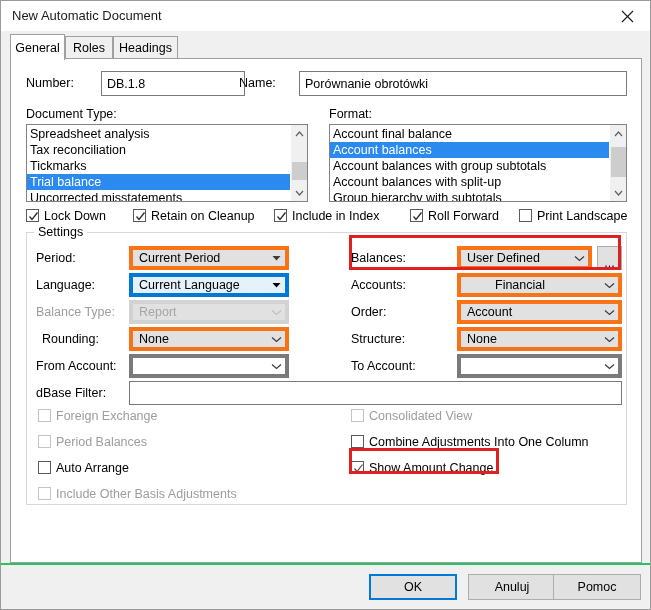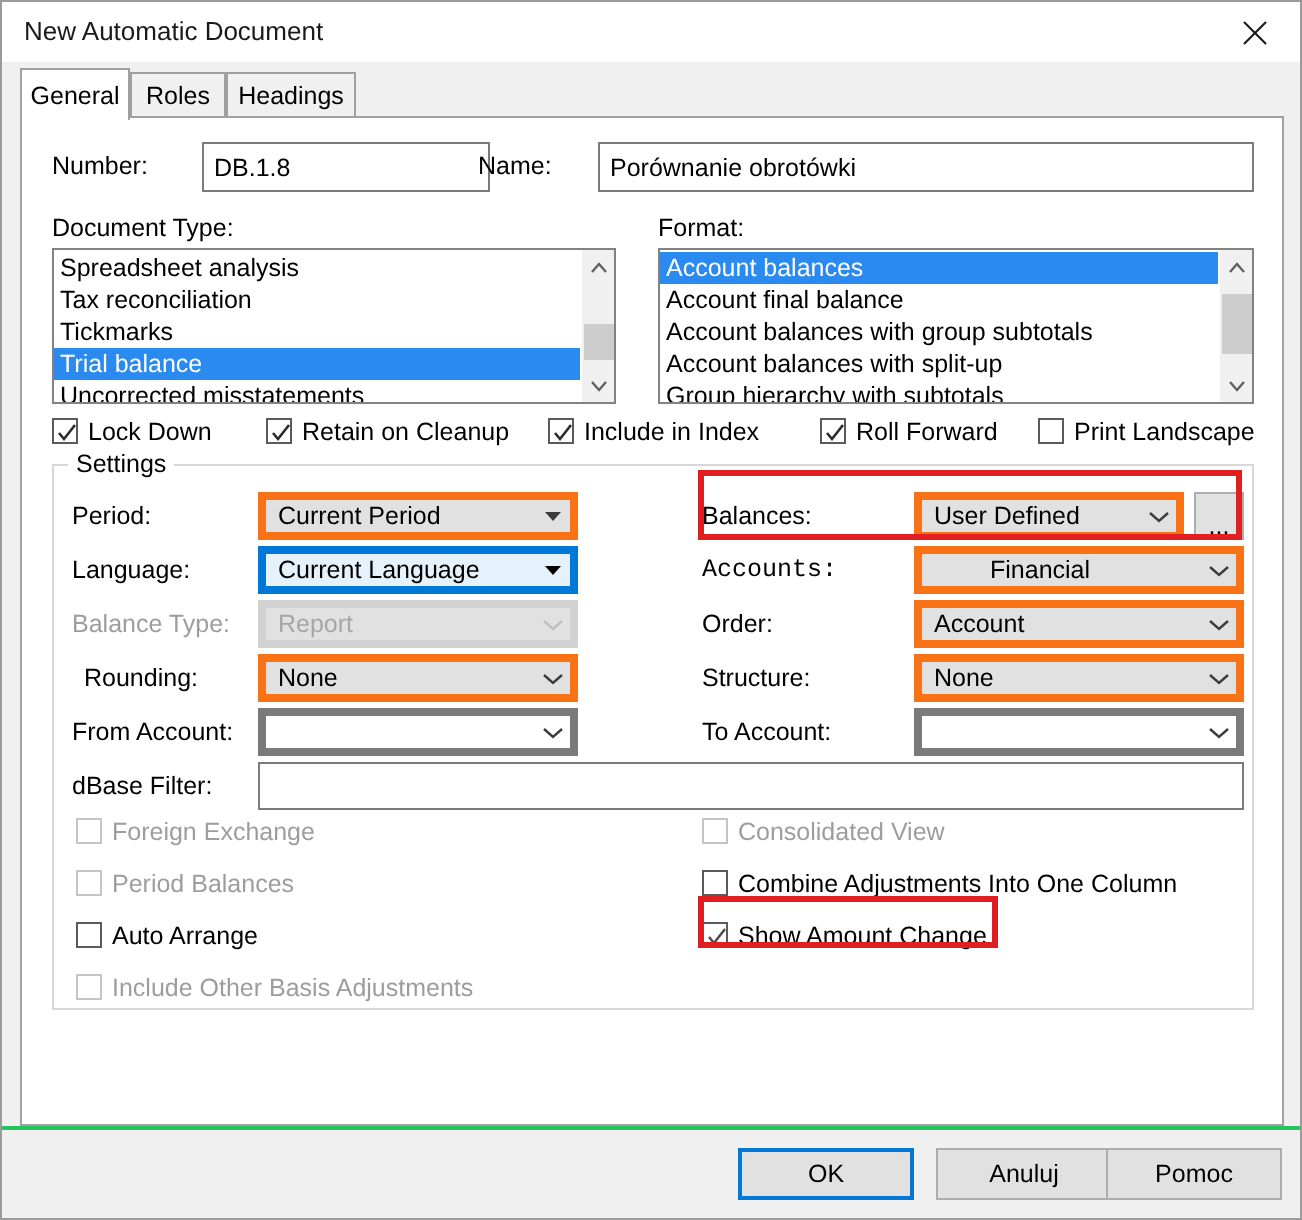--- a/index.html
+++ b/index.html
@@ -344,22 +344,22 @@
           <svg width="9" height="6" viewBox="0 0 9 6">
               <polyline points="1,1 4.5,5 8,1" fill="none" stroke="#606060" stroke-width="1.2"></polyline>
             </svg>
         </div>
       </div>
     </div>
 
     <div class="lbl" style="left:318px;top:48px;">Format:</div>
     <div class="listbox" style="left:318px;top:65px;width:298px;height:78px;">
       <div class="inner">
+        <div class="li">Account final balance</div>
         <div class="li sel">Account balances</div>
-        <div class="li">Account final balance</div>
         <div class="li">Account balances with group subtotals</div>
         <div class="li">Account balances with split-up</div>
         <div class="li">Group hierarchy with subtotals</div>
       </div>
       <div class="vscroll">
         <div class="sb-arrow up">
           <svg width="9" height="6" viewBox="0 0 9 6">
               <polyline points="1,5 4.5,1 8,5" fill="none" stroke="#606060" stroke-width="1.2"></polyline>
             </svg>
         </div>
@@ -466,21 +466,21 @@
     <div class="combo" style="left:446px;top:187px;width:135px;height:24px;">
       <span class="ctext">User Defined</span>
       <span class="arrow">
           <svg width="11" height="7" viewBox="0 0 11 7">
             <polyline points="1,1.5 5.5,5.5 10,1.5" fill="none" stroke="#3c3c3c" stroke-width="1.2"></polyline>
           </svg>
         </span>
     </div>
     <div class="ellipsis-btn" style="left:586px;top:187px;width:25px;height:24px;">...</div>
 
-    <div class="lbl" style="left:340px;top:219px;font-family:Liberation Mono, monospace;">Accounts:</div>
+    <div class="lbl" style="left:340px;top:219px;">Accounts:</div>
     <div class="combo" style="left:446px;top:214px;width:165px;height:24px;padding-left:28px;">
       <span class="ctext">Financial</span>
       <span class="arrow">
           <svg width="11" height="7" viewBox="0 0 11 7">
             <polyline points="1,1.5 5.5,5.5 10,1.5" fill="none" stroke="#3c3c3c" stroke-width="1.2"></polyline>
           </svg>
         </span>
     </div>
 
     <div class="lbl" style="left:340px;top:246px;">Order:</div>

